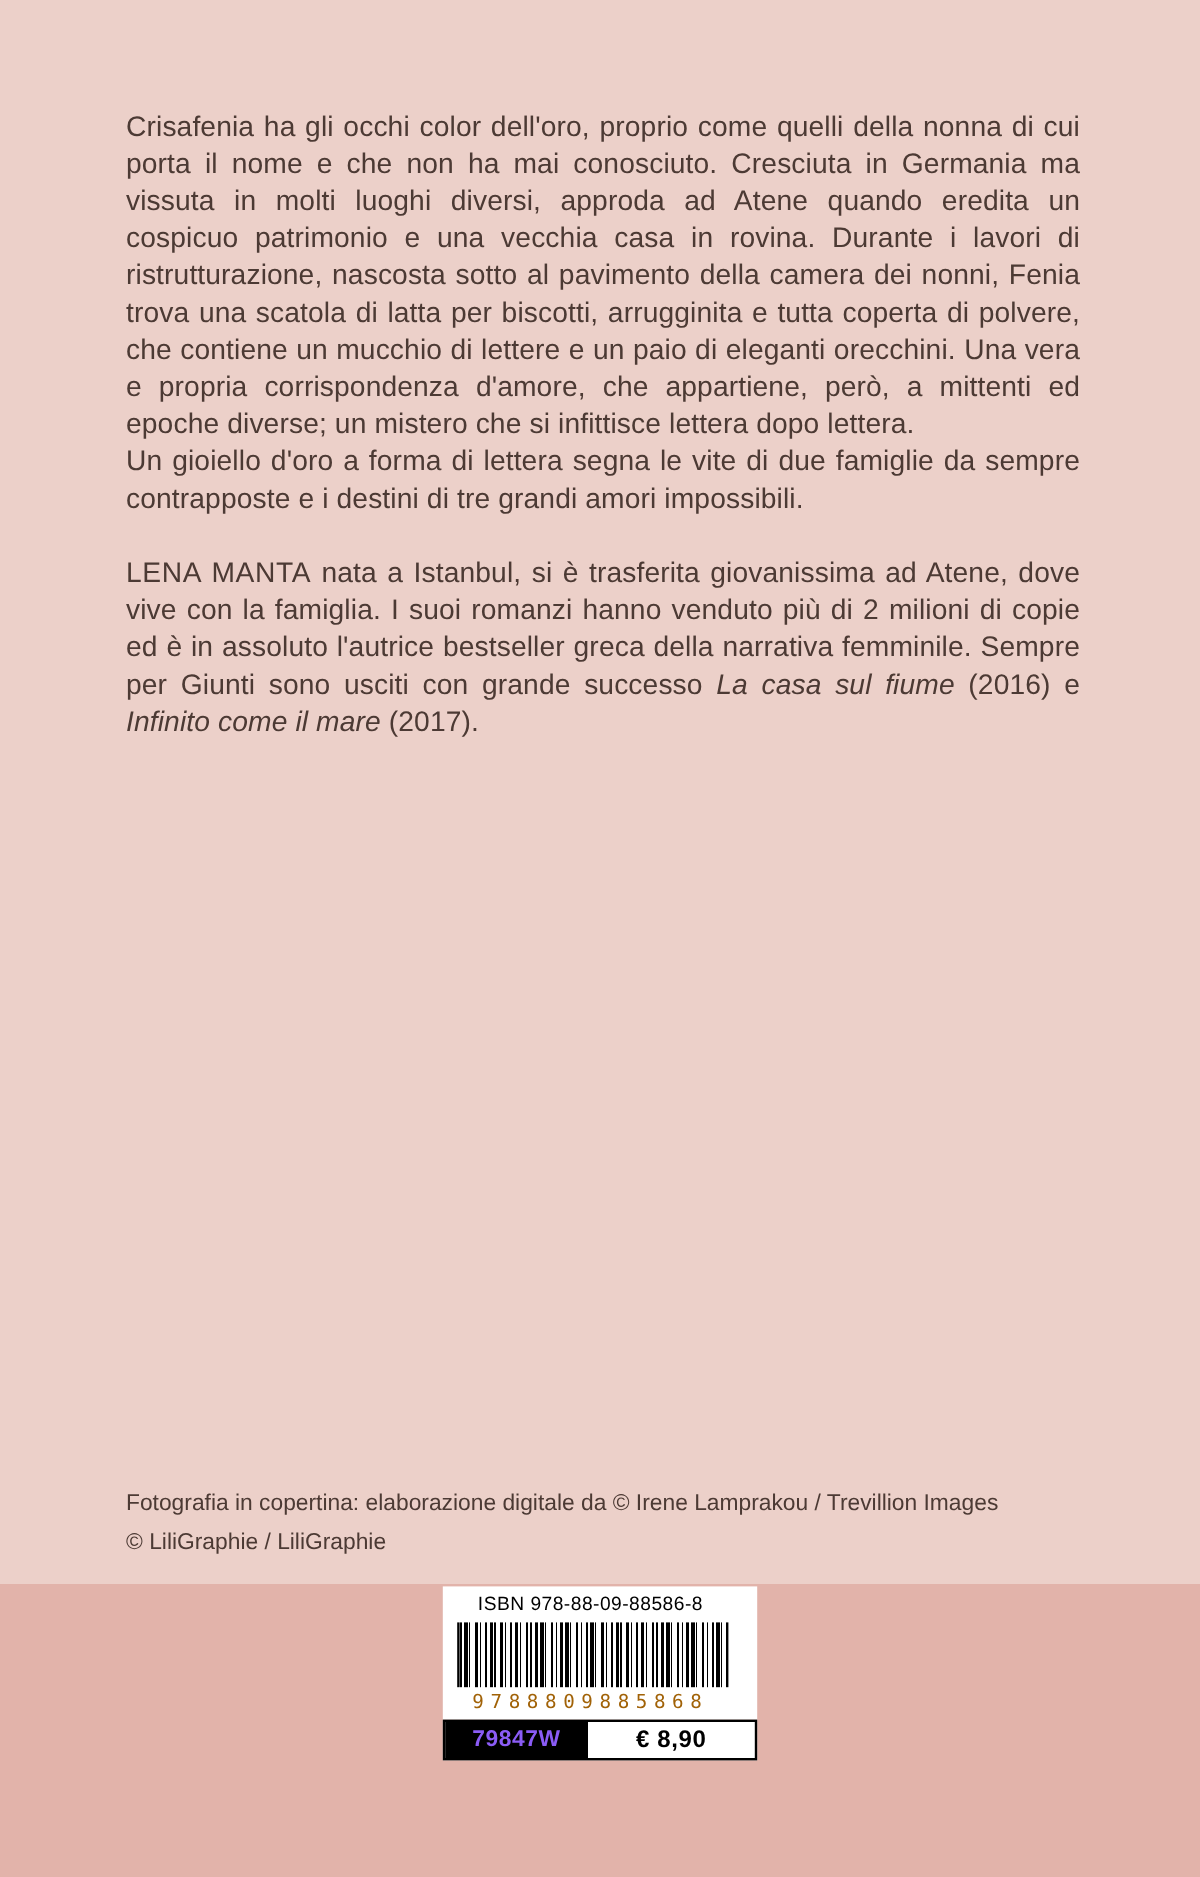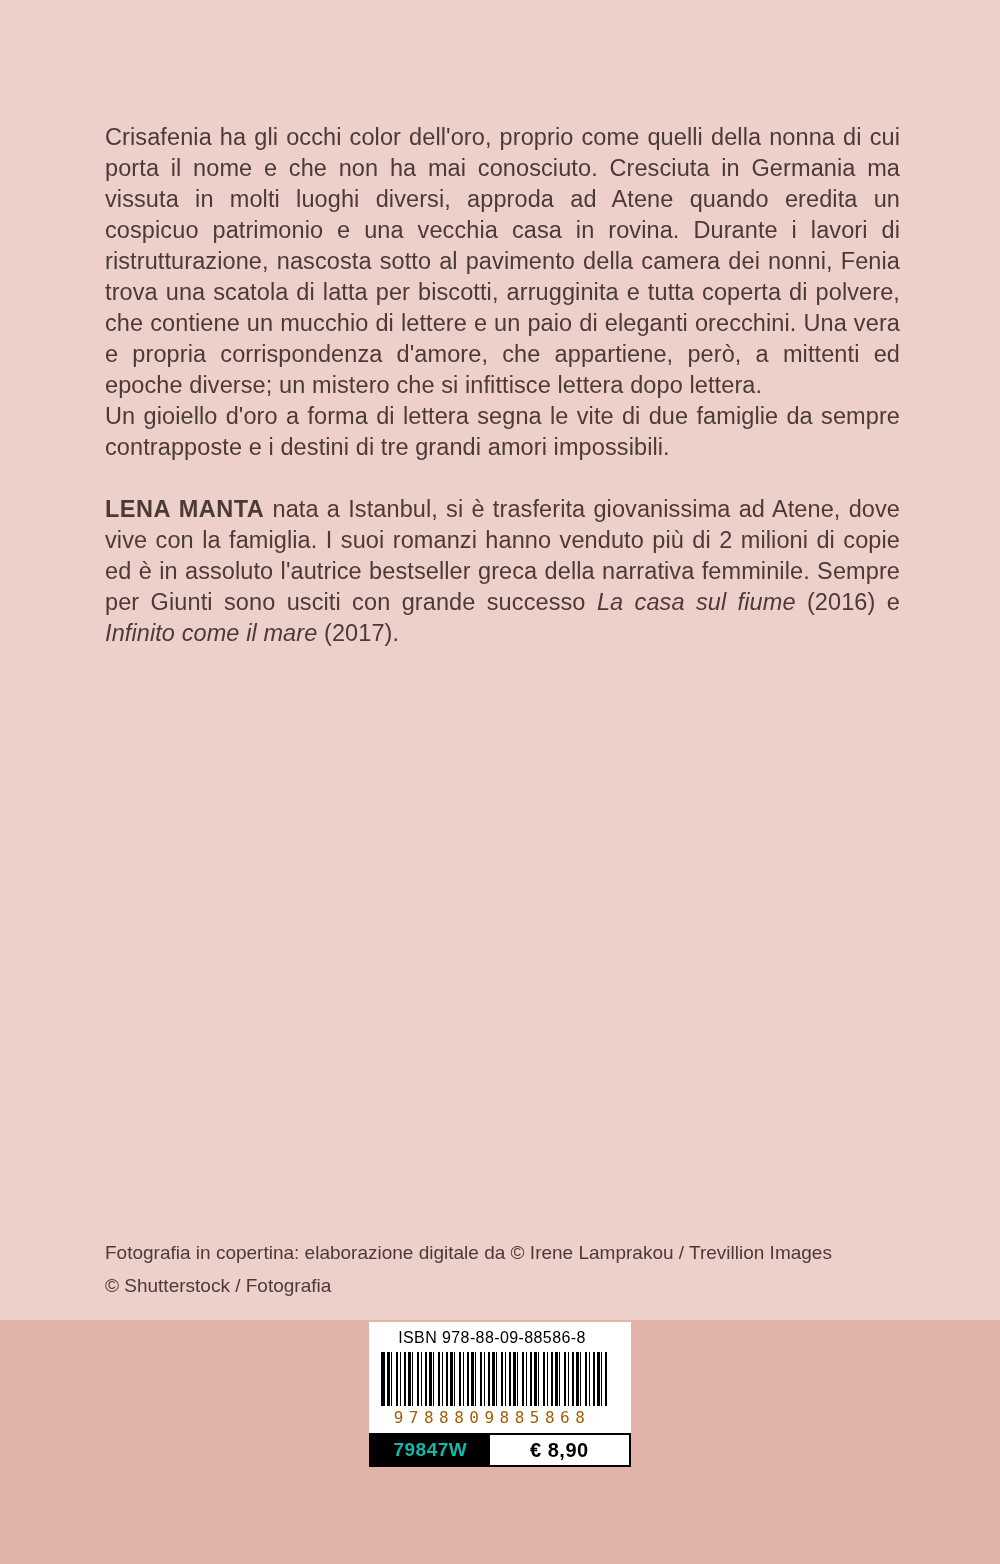--- a/index.html
+++ b/index.html
@@ -17,35 +17,34 @@
     color: var(--text, #4c3a34);
     overflow: hidden;
   }
 
   
   .content {
     position: absolute;
     left: 105px;
     right: 100px;
     top: 90px;
-    margin-top: 32px;
   }
   .body-text {
     margin: 0;
     font-size: 23.5px;
     line-height: 31px;
     text-align: justify;
     font-weight: 400;
     letter-spacing: 0.1px;
   }
   .bio {
     margin-top: 31px;
   }
   .bio-name {
-    font-weight: bold;
+    font-weight: normal;
     letter-spacing: 0.5px;
   }
   .italic {
     font-style: italic;
   }
 
   
   .credits {
     position: absolute;
     left: 105px;
@@ -114,21 +113,21 @@
   .price-row {
     display: flex;
     height: 34px;
     box-sizing: border-box;
     border: 2px solid #000;
     background: #fff;
   }
   .code {
     flex: 0 0 46%;
     background: #000;
-    color: #14b8a6;
+    color: #8b5cf6;
     font-weight: bold;
     font-size: 19px;
     display: flex;
     align-items: center;
     justify-content: center;
     letter-spacing: 0.5px;
   }
   .price {
     flex: 1;
     color: #000;
@@ -147,21 +146,21 @@
 
   <div class="content">
     <p class="body-text">Crisafenia ha gli occhi color dell'oro, proprio come quelli della nonna di cui porta il nome e che non ha mai conosciuto. Cresciuta in Germania ma vissuta in molti luoghi diversi, approda ad Atene quando eredita un cospicuo patrimonio e una vecchia casa in rovina. Durante i lavori di ristrutturazione, nascosta sotto al pavimento della camera dei nonni, Fenia trova una scatola di latta per biscotti, arrugginita e tutta coperta di polvere, che contiene un mucchio di lettere e un paio di eleganti orecchini. Una vera e propria corrispondenza d'amore, che appartiene, però, a mittenti ed epoche diverse; un mistero che si infittisce lettera dopo lettera.</p>
     <p class="body-text">Un gioiello d'oro a forma di lettera segna le vite di due famiglie da sempre contrapposte e i destini di tre grandi amori impossibili.</p>
 
     <p class="body-text bio"><span class="bio-name">LENA MANTA</span><span> nata a Istanbul, si è trasferita giovanissima ad Atene, dove vive con la famiglia. I suoi romanzi hanno venduto più di 2 milioni di copie ed è in assoluto l'autrice bestseller greca della narrativa femminile. Sempre per Giunti sono usciti con grande successo </span><span class="italic">La casa sul fiume</span><span> (2016) e </span><span class="italic">Infinito come il mare</span><span> (2017).</span></p>
   </div>
 
   <div class="credits">
     <div>Fotografia in copertina: elaborazione digitale da © Irene Lamprakou / Trevillion Images</div>
-    <div>© Shutterstock / Fotografia</div>
+    <div>© LiliGraphie / LiliGraphie</div>
   </div>
 
   <div class="footer-band">
     <div class="barcode-wrap">
       <div class="barcode-box">
         <div class="isbn">ISBN 978-88-09-88586-8</div>
         <div class="bars"></div>
         <div class="digits">9788809885868</div>
       </div>
       <div class="price-row">

